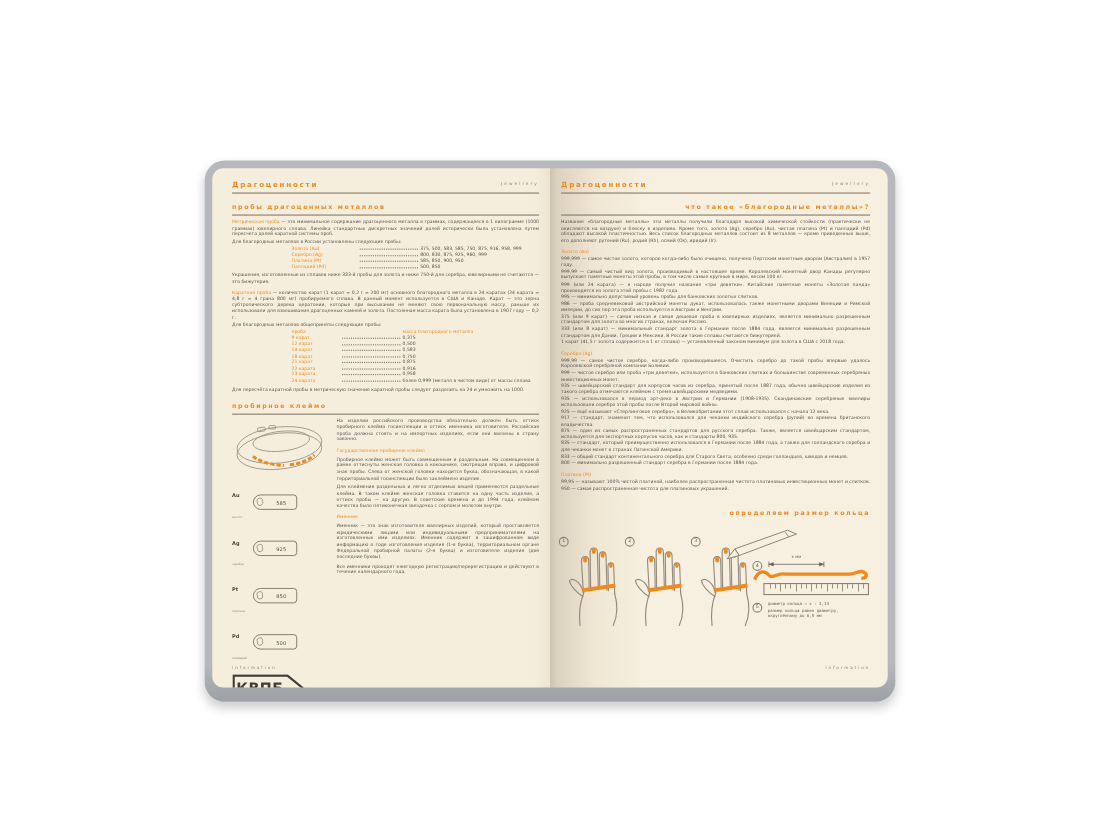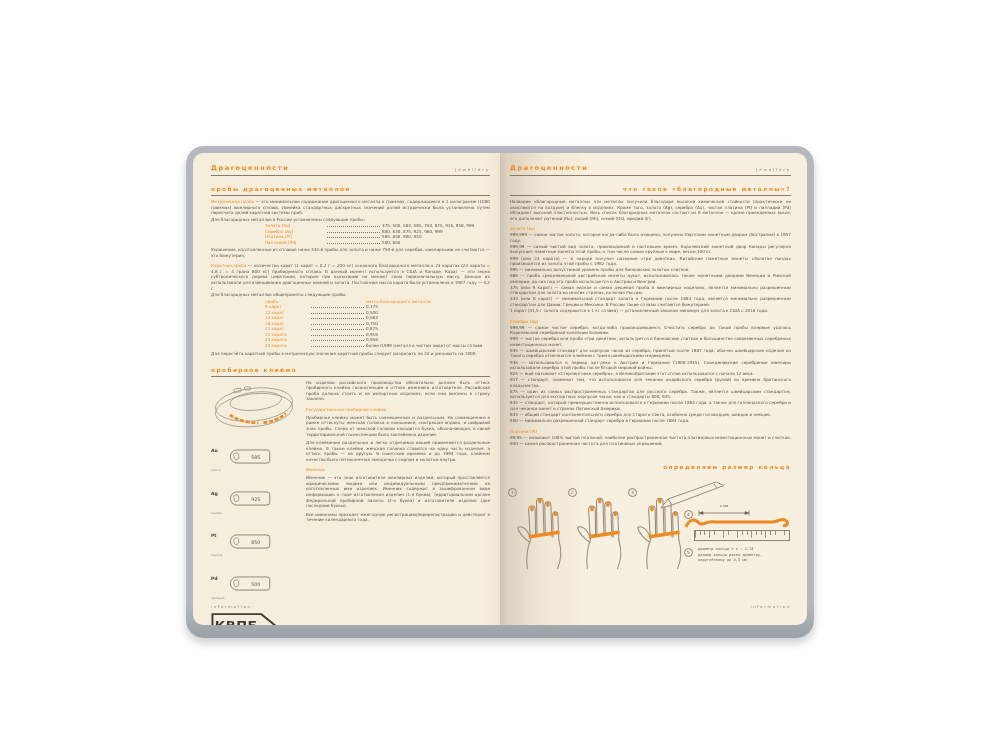--- a/index.html
+++ b/index.html
@@ -10,21 +10,21 @@
   .cover{position:absolute;left:186px;top:146px;width:628px;height:492px;border-radius:18px;
          background:linear-gradient(#b5b8bc 0 93%,#9aa0a5 100%);
          box-shadow:0 5px 10px rgba(0,0,0,.20);}
   .pages{position:absolute;left:193px;top:153px;width:614px;height:472px;display:flex;}
   .page{width:307px;height:472px;position:relative;box-sizing:border-box;overflow:hidden;}
   .page-left{background:linear-gradient(90deg,#f6eedd 0 95%,#eee4d0 100%);
              border-radius:10px 0 0 10px;padding:11px 10px 0 18px;}
   .page-right{background:linear-gradient(90deg,#ccc3b1 0,#dcd2bf 7px,#f0e7d4 42px,#f7efdf 85px);
               border-radius:0 10px 10px 0;padding:11px 16px 0 10px;}
 
-  .hdr{display:flex;justify-content:space-between;align-items:flex-end;}
+  .hdr{display:flex;justify-content:space-between;align-items:flex-start;}
   .hdr-title{color:var(--acc);font-size:6.5px;font-weight:bold;letter-spacing:1.6px;}
   .hdr-lang{color:var(--mut);font-size:3.9px;letter-spacing:1.9px;}
   .rule{border-top:0.8px solid var(--rule);margin-top:3px;}
   .sect{color:var(--acc);font-weight:bold;font-size:5.7px;letter-spacing:1.5px;margin-top:10px;}
   .sect.right{text-align:right;}
   .body{font-size:4.15px;line-height:1.34;color:var(--txt);margin:3px 0 0;text-align:justify;}
   .nojust{text-align:left;}
   .term{color:var(--acc);}
   .subhead{color:var(--acc);font-size:4.15px;margin:5px 0 1px;}
 

